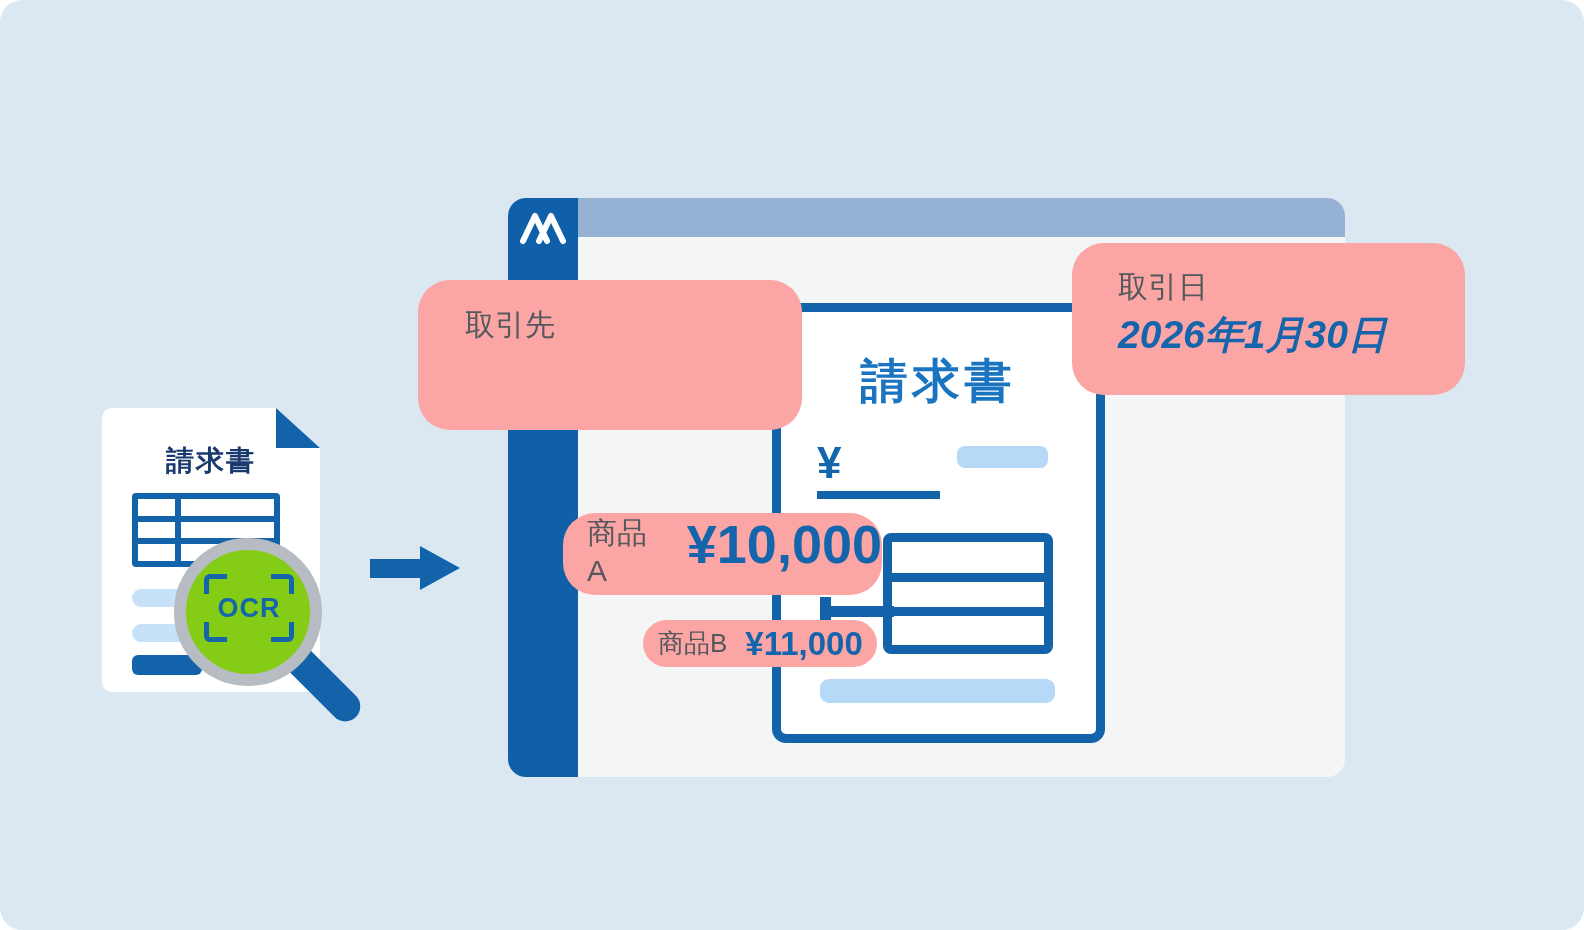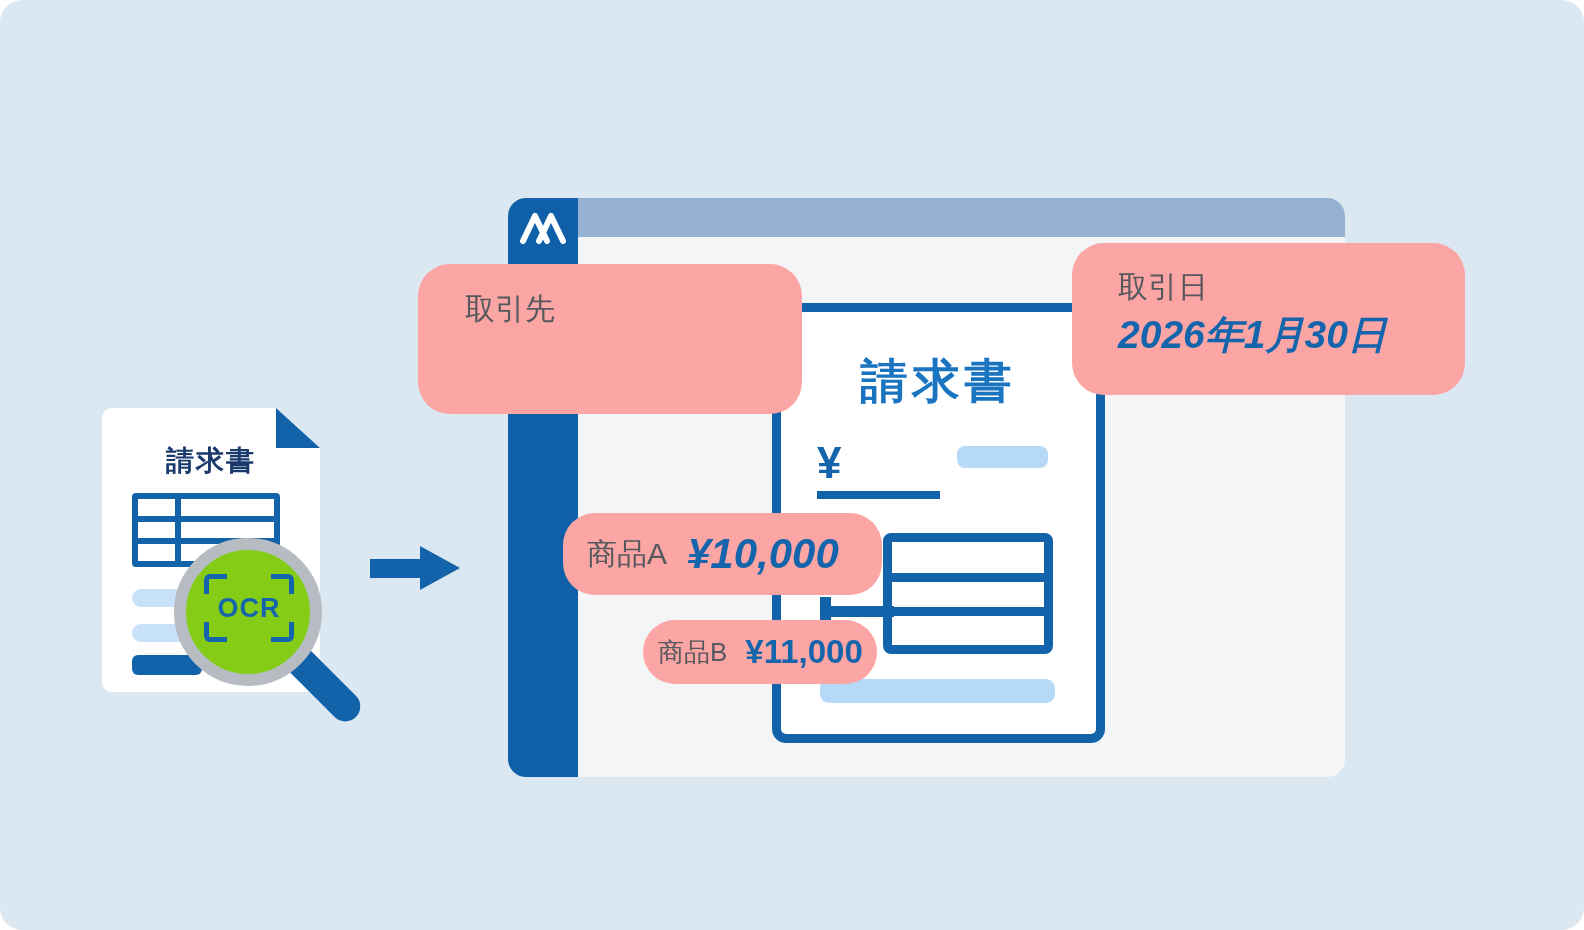--- a/index.html
+++ b/index.html
@@ -63,33 +63,33 @@
   .inv-table .r1 { position:absolute; left:0; right:0; top:31px; height:9px; background:#1263aa; }
   .inv-table .r2 { position:absolute; left:0; right:0; top:65px; height:9px; background:#1263aa; }
   .inv-bar-bottom { position:absolute; left:39px; top:367px; width:235px; height:24px;
            border-radius:9px; background:#b6d9f8; }
   .conn-v { position:absolute; left:820px; top:597px; width:11px; height:26px; background:#1263aa; }
   .conn-h { position:absolute; left:820px; top:606px; width:74px; height:11px; background:#1263aa; }
   
   .callout { position:absolute; background:#fca5a5; border-radius:32px; box-sizing:border-box; }
   .co-label { color:#55585c; }
   .co-value { color:#1465ab; font-weight:800; }
-  .co-vendor { left:418px; top:264px; width:384px; height:150px; padding:28px 0 0 47px; }
+  .co-vendor { left:418px; top:280px; width:384px; height:150px; padding:28px 0 0 47px; }
   .co-vendor .co-label { font-size:30px; line-height:34px; }
   .co-vendor .co-value { font-size:40px; line-height:46px; margin-top:6px; letter-spacing:1px; }
   .co-date { left:1072px; top:243px; width:393px; height:152px; padding:27px 0 0 46px; }
   .co-date .co-label { font-size:30px; line-height:34px; }
   .co-date .co-value { font-size:39px; line-height:46px; margin-top:8px;font-style:italic; }
   .co-reg { left:1072px; top:428px; width:431px; height:157px; padding:26px 0 0 46px; }
   .co-reg .co-label { font-size:30px; line-height:34px; }
   .co-reg .co-value { font-size:37px; line-height:44px; margin-top:9px; letter-spacing:0.5px; }
-  .co-itemA { left:563px; top:513px; width:319px; height:82px; display:flex; align-items:center; padding-left:24px; }
+  .co-itemA { left:563px; top:513px; width:319px; height:82px; display:flex; padding-left:24px; }
   .co-itemA .co-label { font-size:30px; }
-  .co-itemA .co-value { font-size:42px; margin-left:20px;font-style:italic; }
-  .co-itemB { left:643px; top:620px; width:234px; height:64px; display:flex; align-items:center; padding-left:15px; }
+  .co-itemA .co-value { font-size:54px; margin-left:20px; }
+  .co-itemB { left:643px; top:620px; width:234px; height:47px; display:flex; align-items:center; padding-left:15px; }
   .co-itemB .co-label { font-size:26px; }
   .co-itemB .co-value { font-size:33px; margin-left:18px; }
 </style>
 </head>
 <body>
 
 <div class="stage">
 
   <div class="paper">
     <div class="paper-title">請求書</div>

